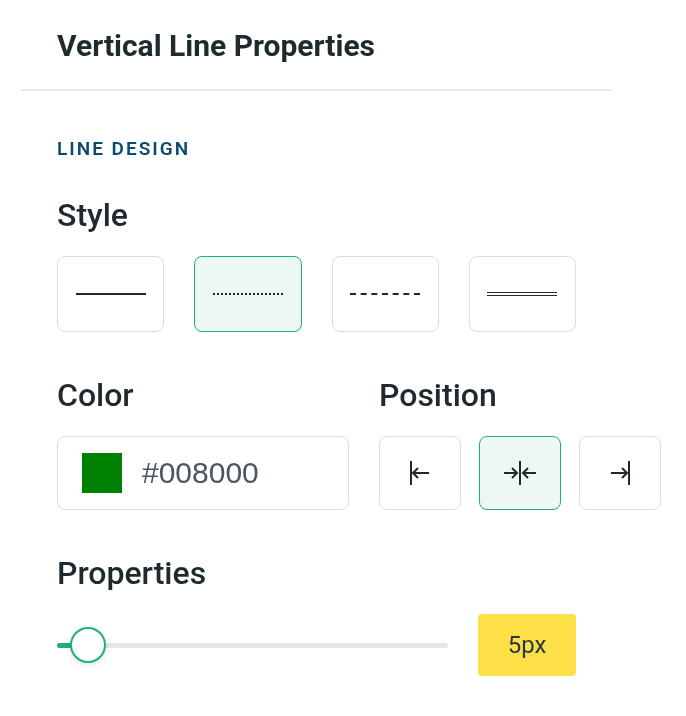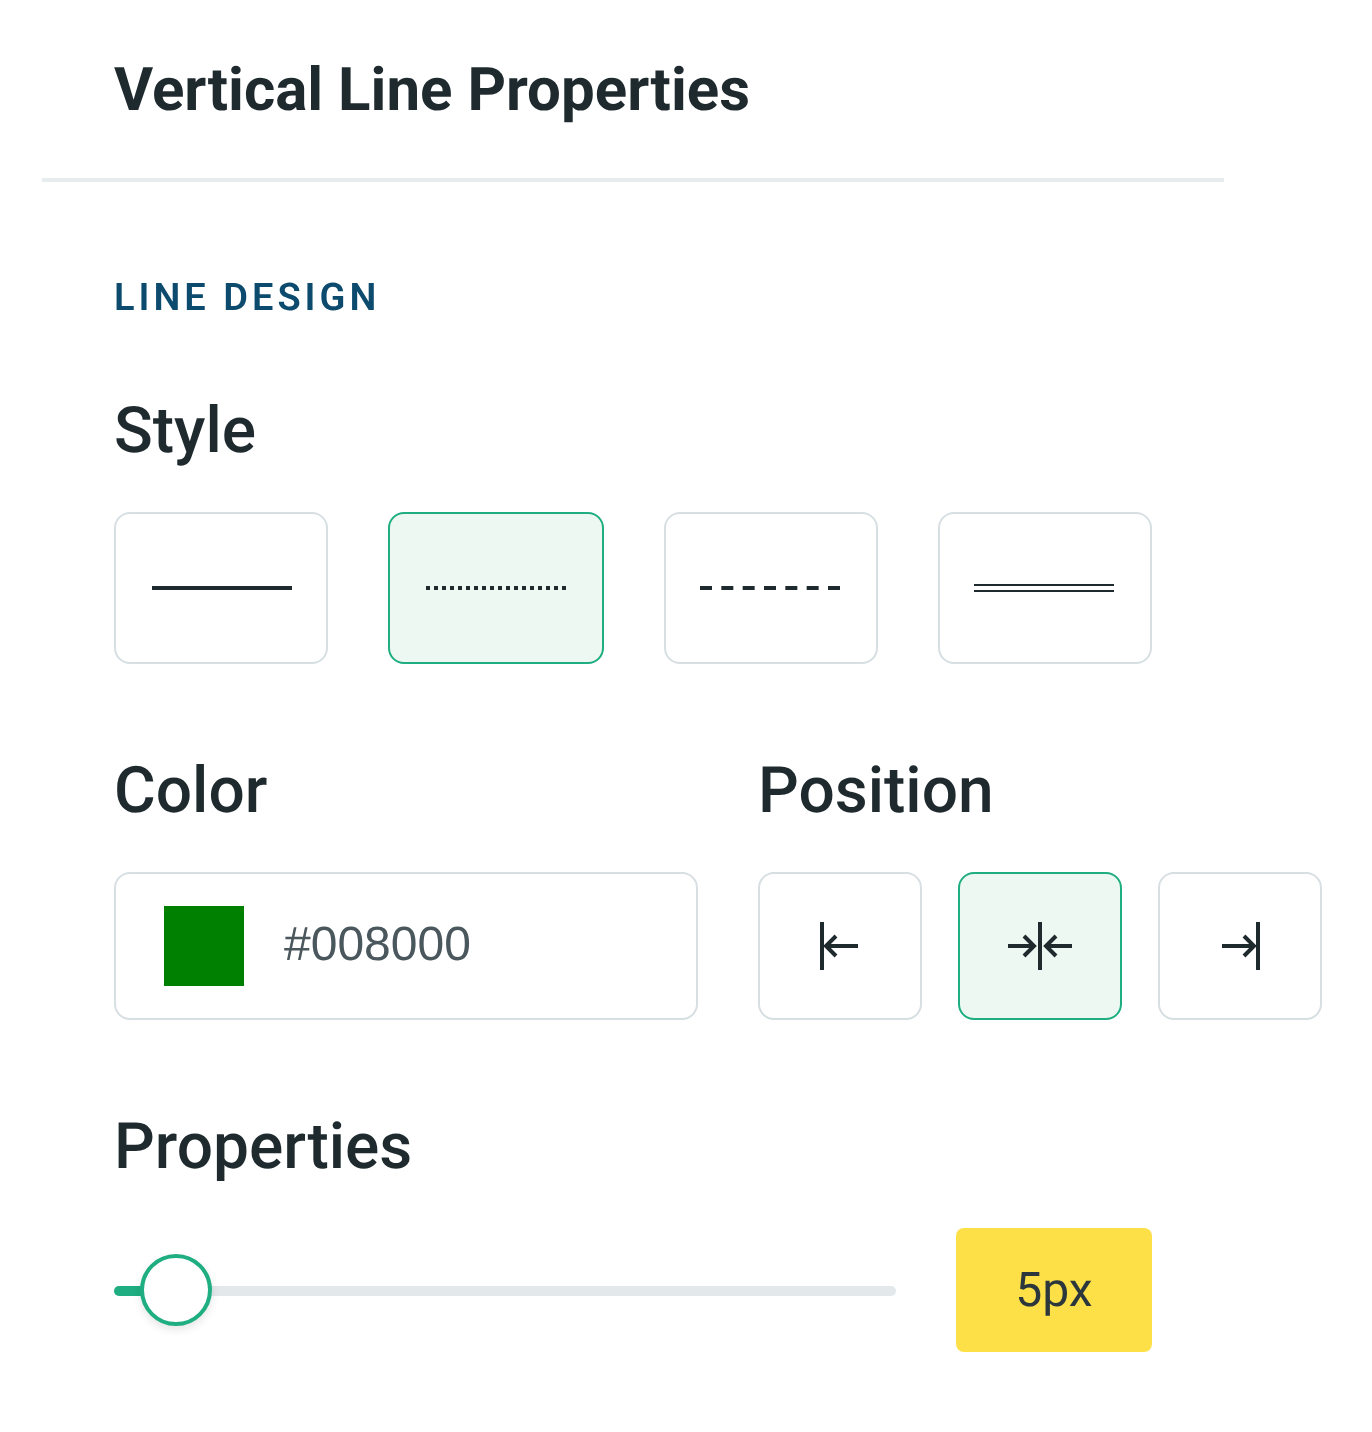--- a/index.html
+++ b/index.html
@@ -89,21 +89,21 @@
     border-radius: 8px;
     padding: 0 24px;
   }
   .swatch {
     width: 40px;
     height: 40px;
     background: #008000;
     cursor: pointer;
   }
   .color-text {
-    font-size: 24px;
+    font-size: 30px;
     color: #4a575c;
     outline: none;
     border: none;
     background: transparent;
     width: 140px;
   }
 
   
   .position-options {
     display: flex;

